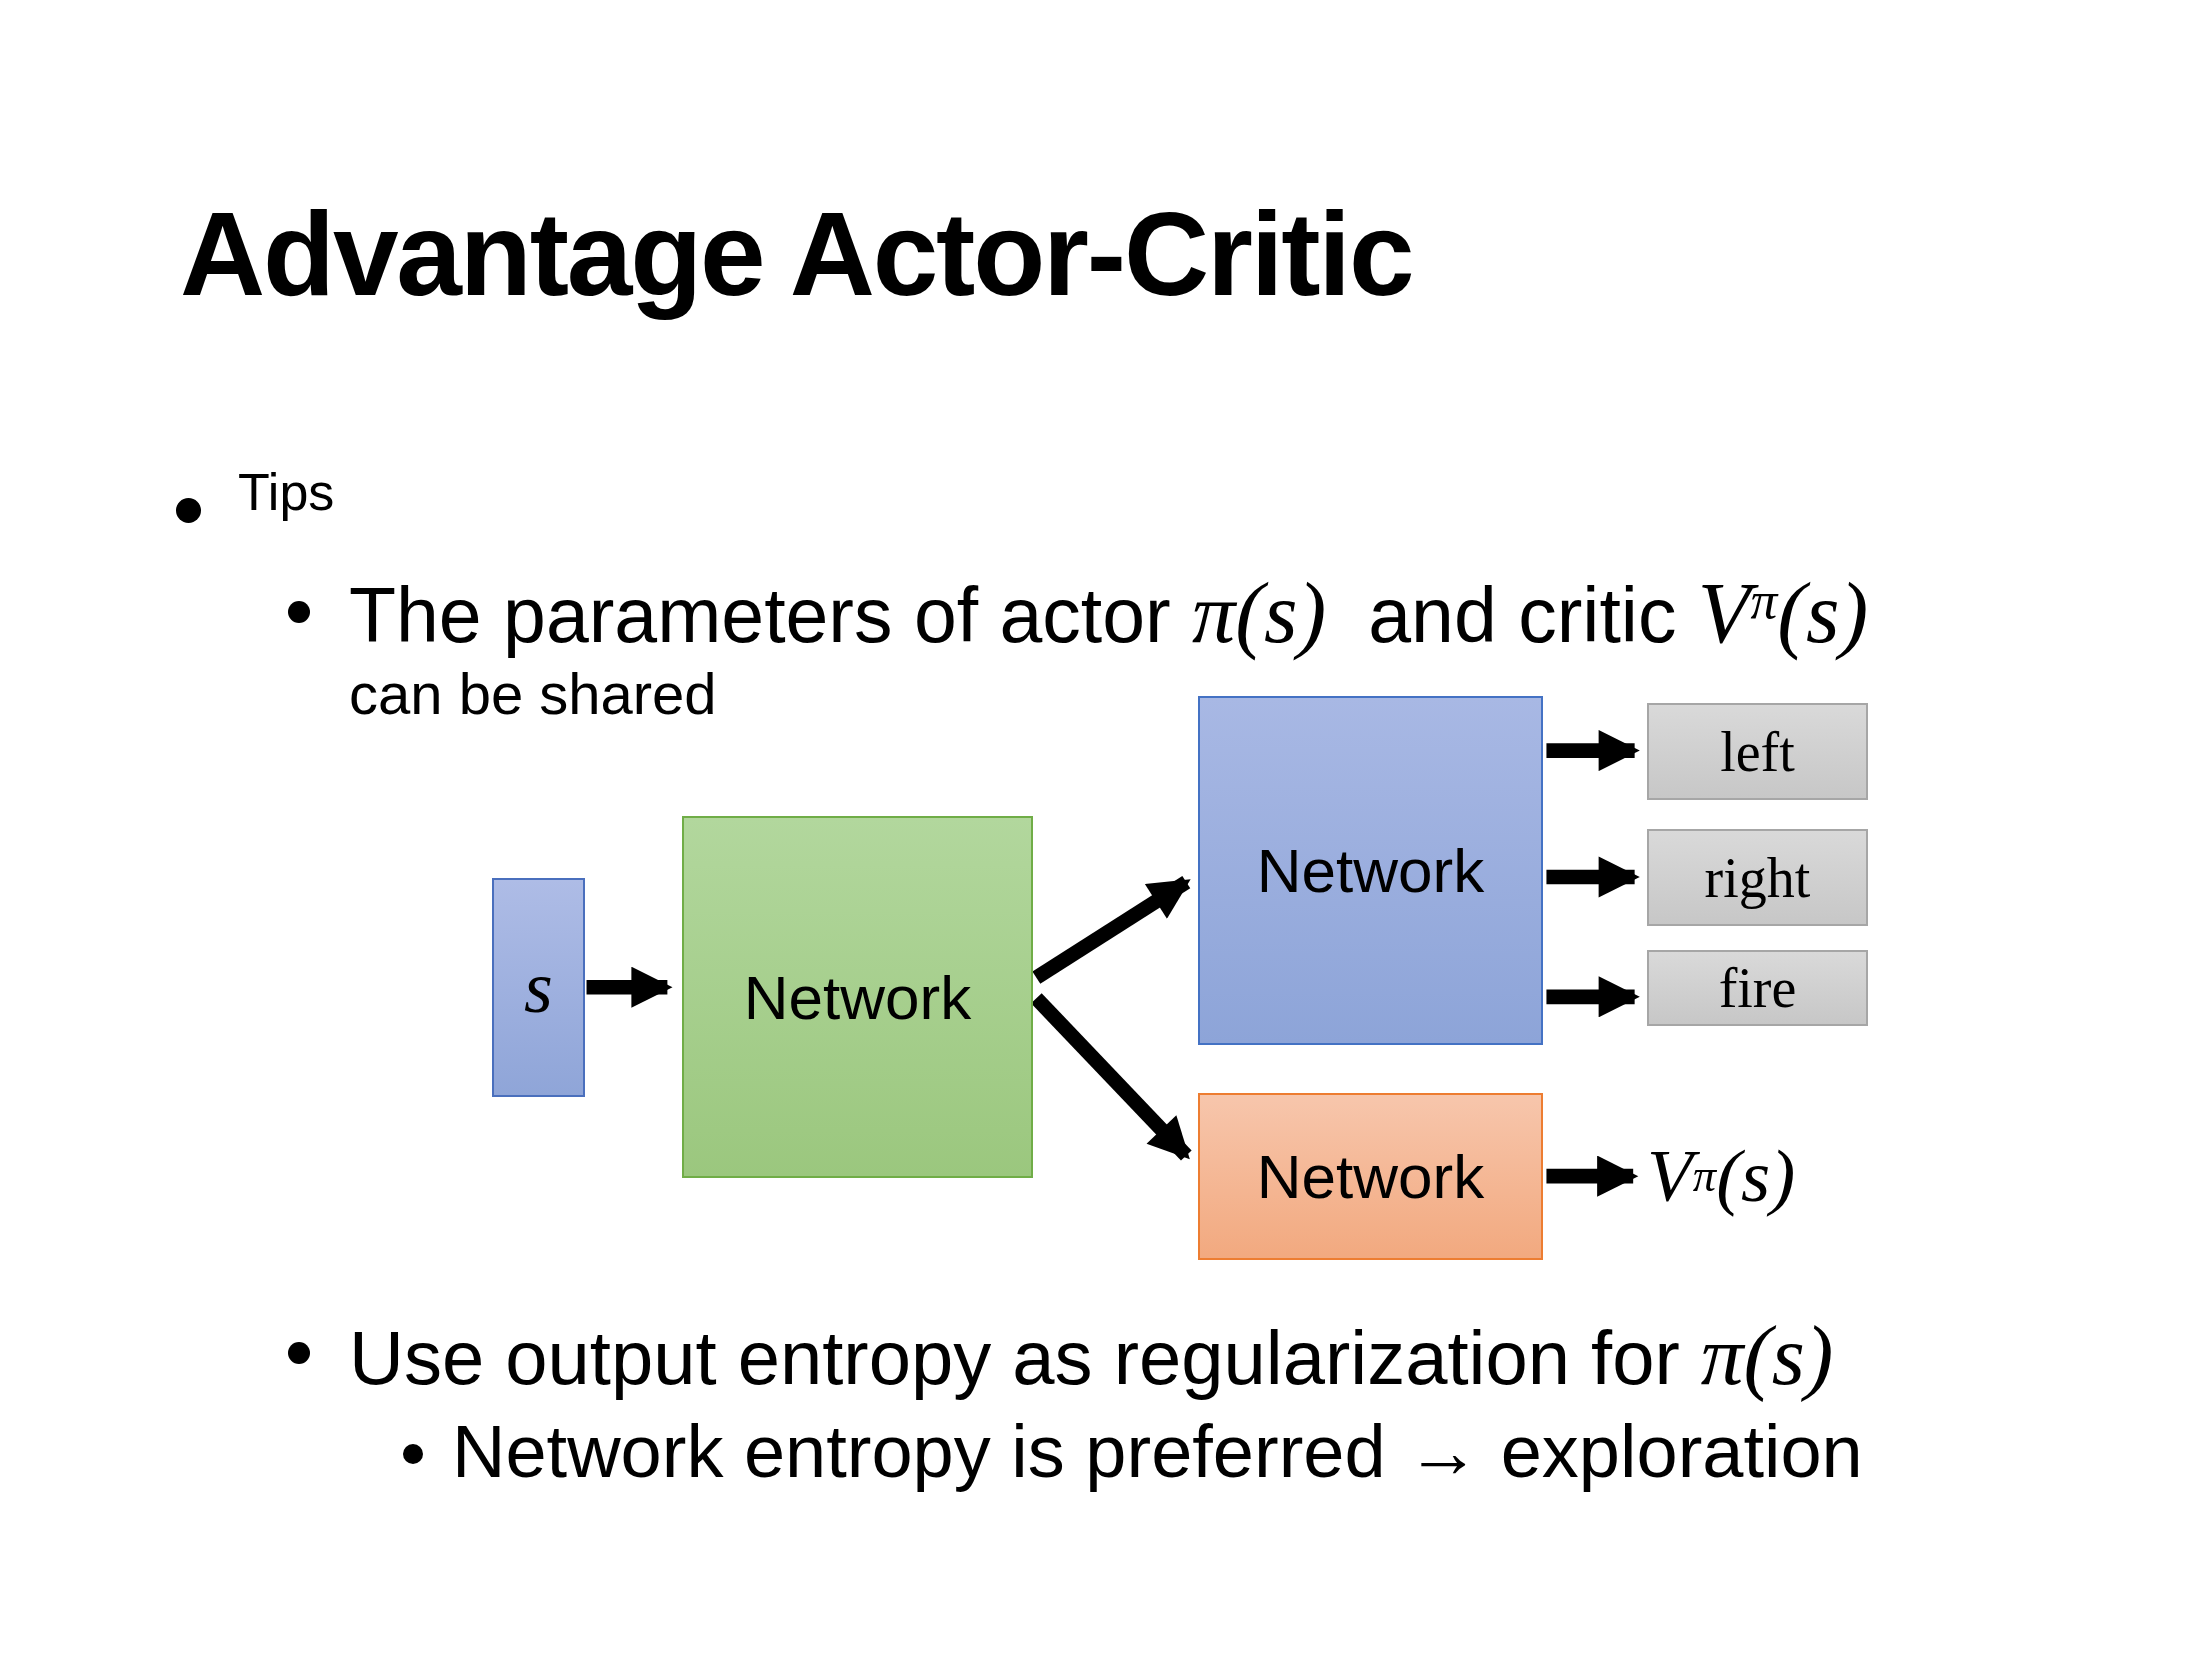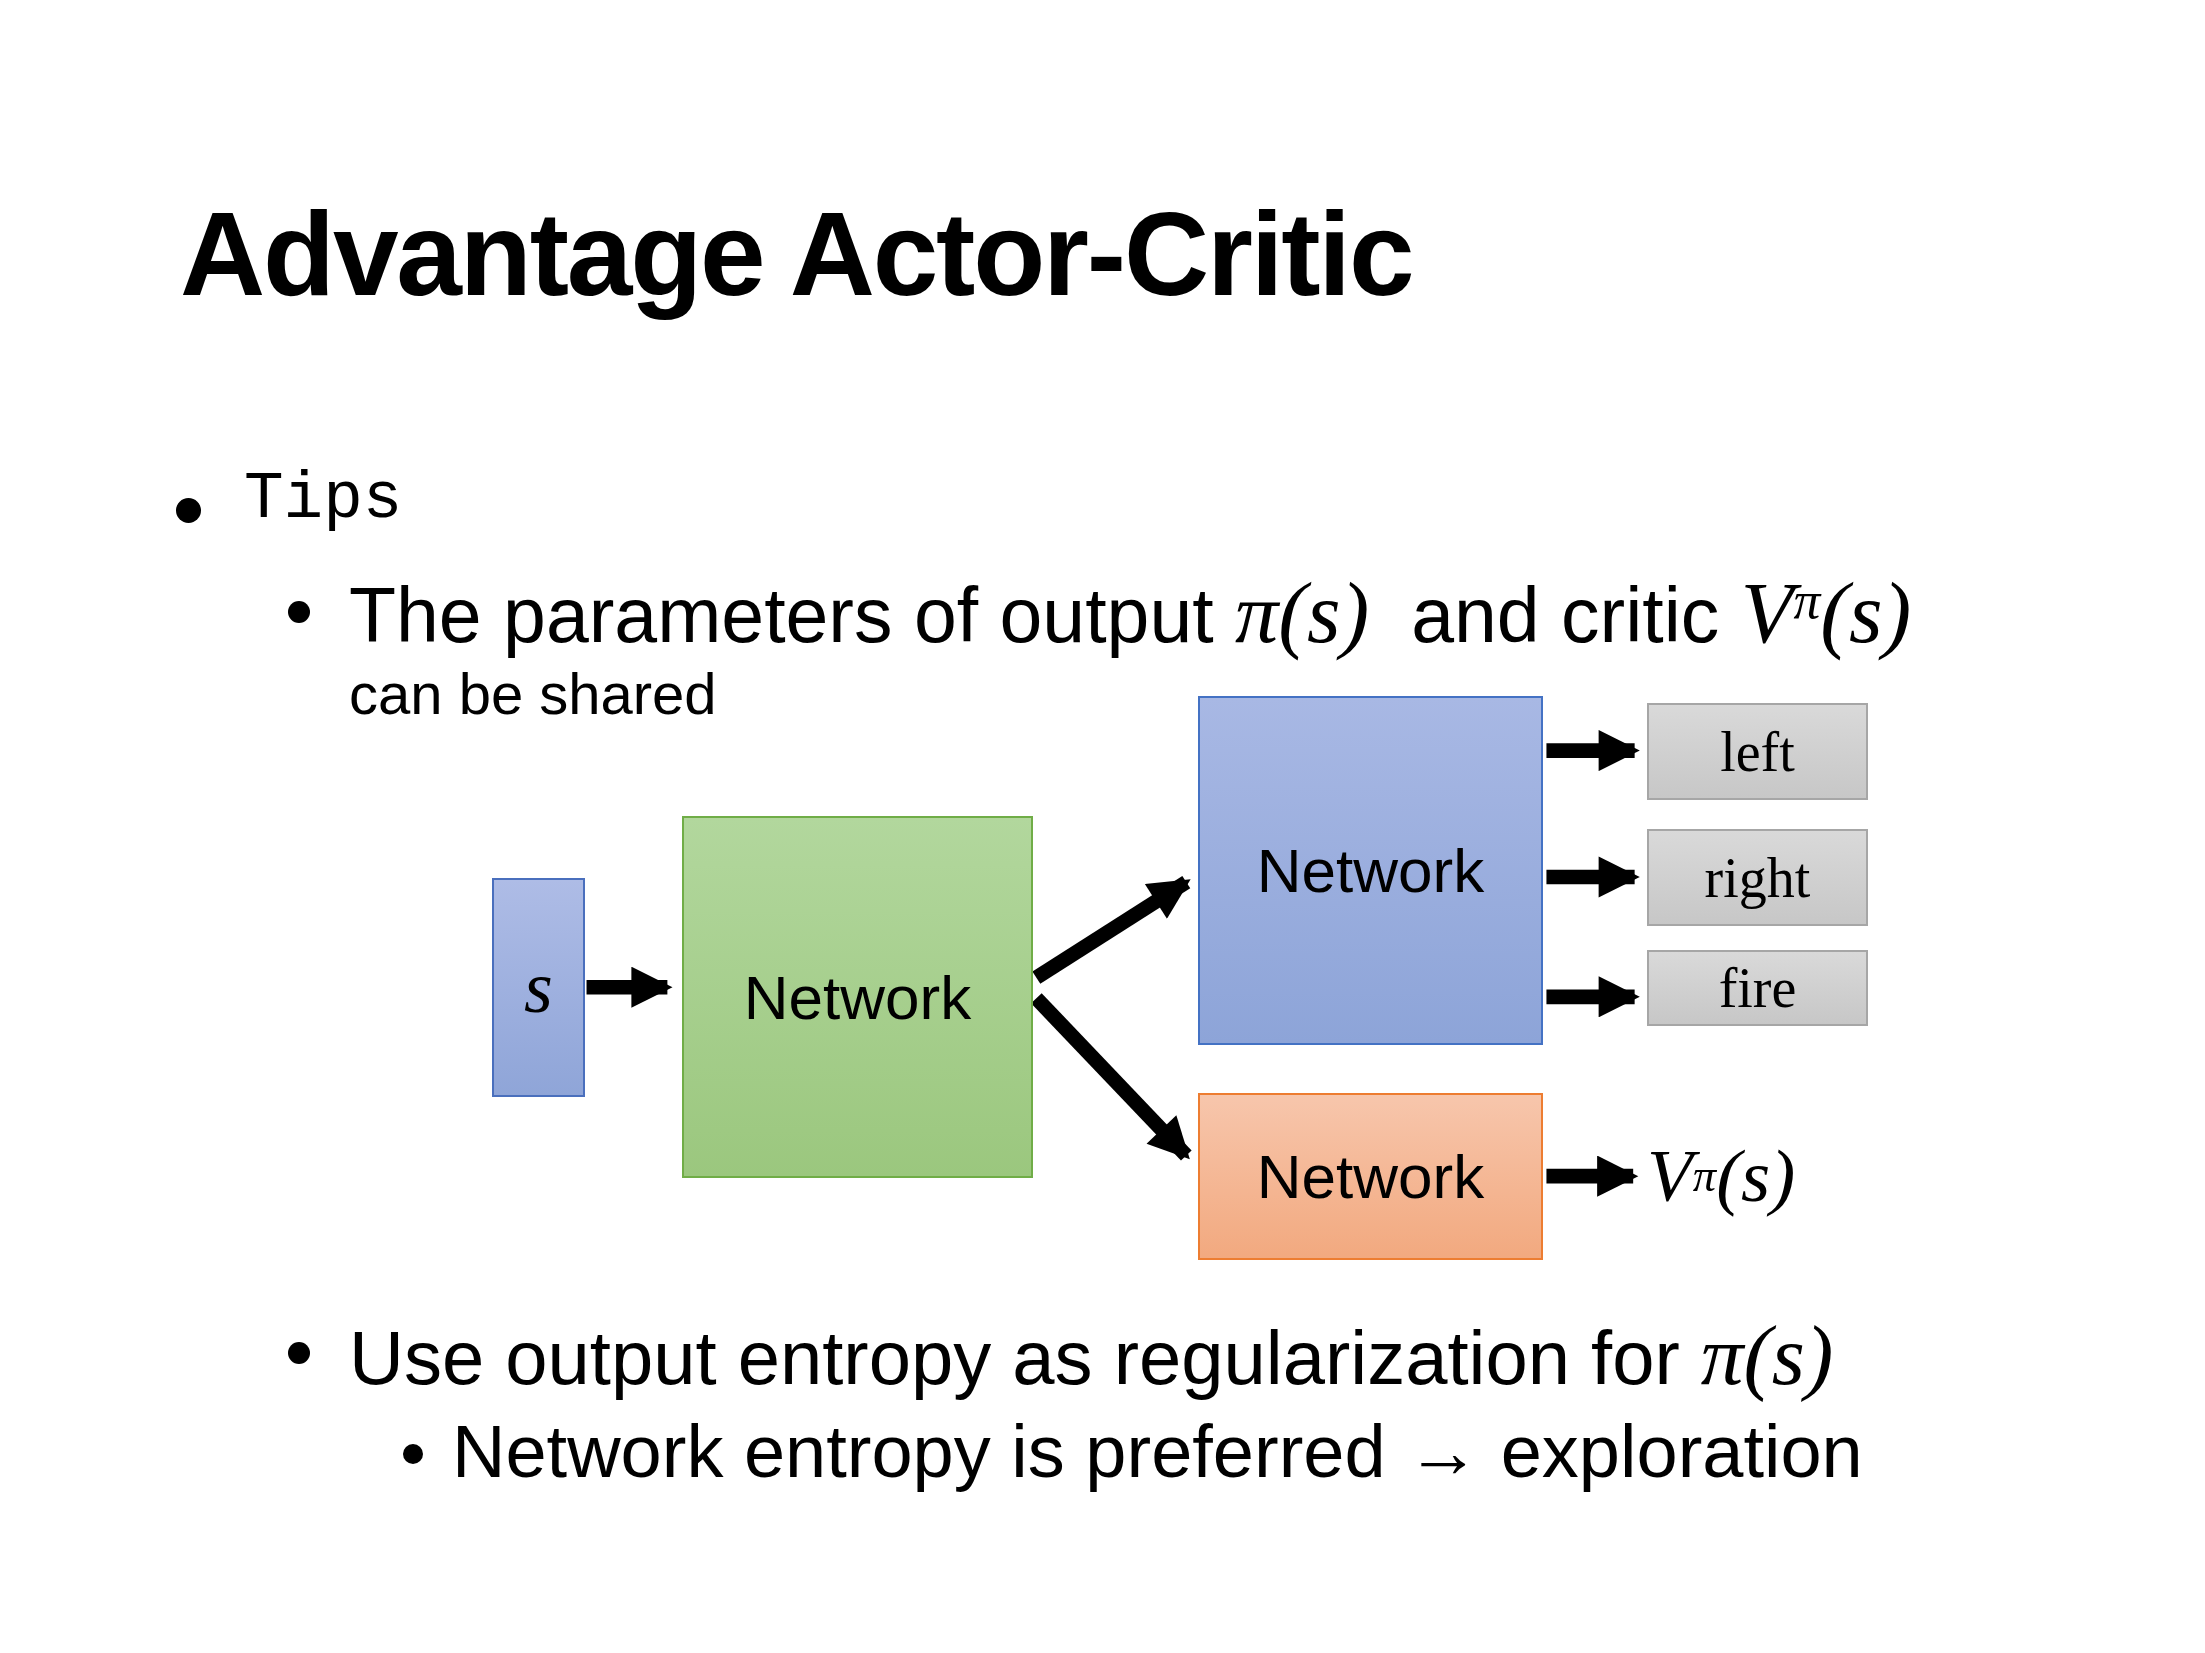--- a/index.html
+++ b/index.html
@@ -3,21 +3,21 @@
 <meta charset="utf-8">
 <style>
   html,body{margin:0;padding:0;background:#fff;}
   .slide{position:relative;width:2205px;height:1654px;background:#ffffff;overflow:hidden;
          font-family:"Liberation Sans",sans-serif;color:#000;}
 
   
   .title{position:absolute;left:180px;top:190px;font-size:118px;line-height:1.1;
          font-weight:700;letter-spacing:-2.2px;white-space:nowrap;}
   .textline{position:absolute;white-space:nowrap;line-height:1.12;}
-  .t-l1{left:244px;top:463px;font-size:66px;font-family:Liberation Mono, monospace;}
+  .t-l1{left:238px;top:463px;font-size:52px;}
   .t-l2a{left:349px;top:565px;font-size:77px;}
   .t-l2b{left:349px;top:662px;font-size:58px;}
   .t-l2c{left:349px;top:1308px;font-size:76px;}
   .t-l3{left:452px;top:1411px;font-size:74px;}
 
   .dot{position:absolute;border-radius:50%;background:#000;}
   .dot-l1{left:176px;top:498px;width:25px;height:25px;}
   .dot-l2a{left:288px;top:601px;width:22px;height:22px;}
   .dot-l2c{left:288px;top:1342px;width:22px;height:22px;}
   .dot-l3{left:403px;top:1444px;width:20px;height:20px;}
@@ -52,21 +52,21 @@
 <body>
 
 <div class="slide">
 
   <div class="title">Advantage Actor-Critic</div>
 
   <span class="dot dot-l1"></span>
   <div class="textline t-l1">Tips</div>
 
   <span class="dot dot-l2a"></span>
-  <div class="textline t-l2a"><span>The parameters of output </span><span class="math">π(s)</span><span class="gapmid">and critic </span><span class="math"><span>V</span><sup>π</sup><span>(s)</span></span></div>
+  <div class="textline t-l2a"><span>The parameters of actor </span><span class="math">π(s)</span><span class="gapmid">and critic </span><span class="math"><span>V</span><sup>π</sup><span>(s)</span></span></div>
   <div class="textline t-l2b">can be shared</div>
 
   <svg class="arrows" viewBox="0 0 3000 2250">
     <defs>
       <marker id="ah" viewBox="0 0 12 12" refX="10.5" refY="6" markerWidth="64" markerHeight="56" markerUnits="userSpaceOnUse" orient="auto">
         <path d="M0,0 L12,6 L0,12 Z" fill="#000"></path>
       </marker>
     </defs>
     <line x1="798" y1="1343" x2="908" y2="1343" marker-end="url(#ah)"></line>
     <line x1="1410" y1="1330" x2="1614" y2="1200" marker-end="url(#ah)"></line>

